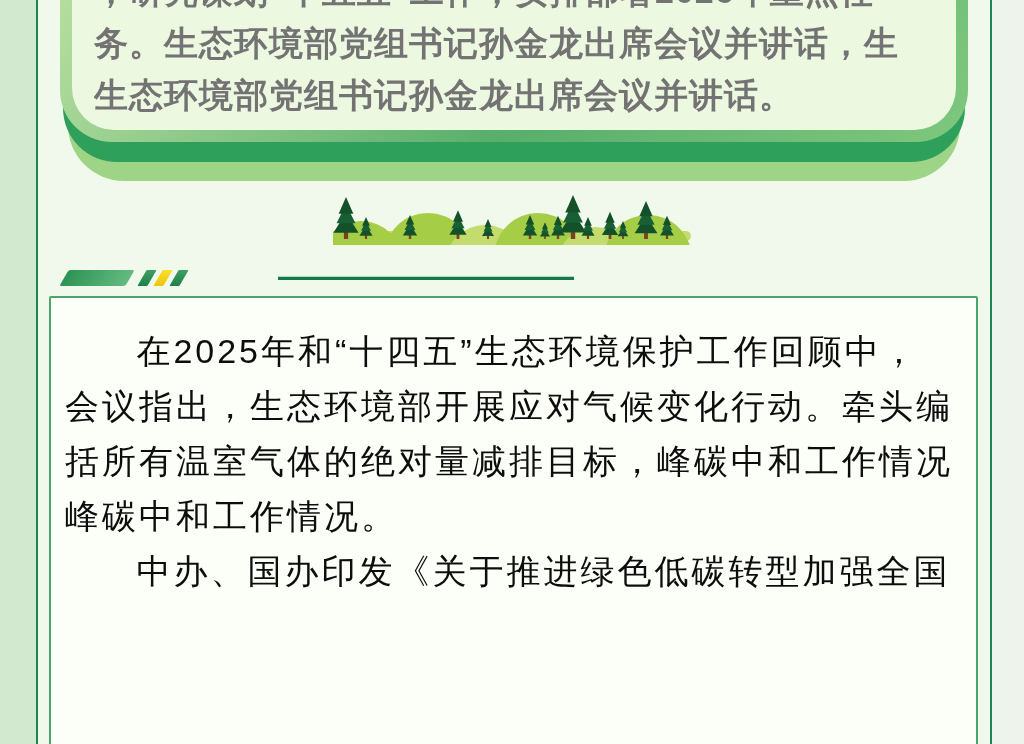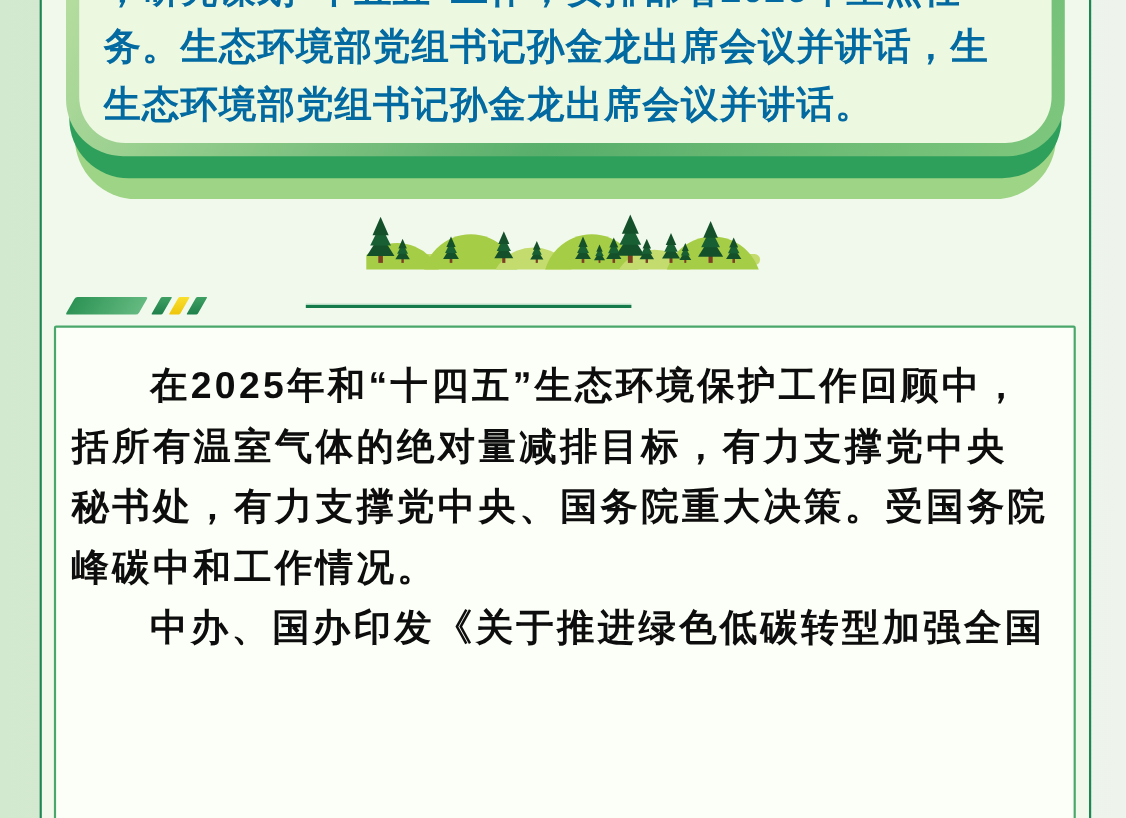--- a/index.html
+++ b/index.html
@@ -15,40 +15,40 @@
   }
   
   .card-stack{position:absolute;top:-53px;left:22px;right:22px;}
   .layer-back{position:absolute;top:0;left:8px;right:8px;bottom:-39px;
     background:#9ed485;border-radius:56px;}
   .layer-mid{position:absolute;top:0;left:3px;right:3px;bottom:-20px;
     background:#2fa05c;border-radius:54px;}
   .card-front{position:relative;border-radius:52px;padding:12px;
     background:linear-gradient(125deg,#bce1a3 0%,#58ae6b 55%,#7fc77e 100%);}
   .card-front-inner{background:#edf8e1;border-radius:42px;padding:16px 22px 9px;}
-  .cn-line{font-size:34px;line-height:52px;font-weight:700;color:#0369a1;
+  .cn-line{font-size:34px;line-height:52px;font-weight:700;color:#737373;
     letter-spacing:1px;white-space:nowrap;overflow:hidden;}
   
   .forest{position:absolute;top:197px;left:0;right:0;text-align:center;}
   
   .divider{position:absolute;top:280px;left:24px;height:17px;width:900px;}
   .dv-block{position:absolute;left:2px;top:0;width:66px;height:16px;
     transform:skewX(-30deg);
     background:linear-gradient(90deg,#2d9355,#64ba80);border-radius:2px;}
   .dv-s{position:absolute;top:0;width:10px;height:16px;transform:skewX(-30deg);border-radius:1px;}
   .dv-s1{left:80px;background:linear-gradient(180deg,#3fa064,#1e8049);}
   .dv-s2{left:96px;background:linear-gradient(180deg,#f9df2e,#eec50a);}
   .dv-s3{left:112px;background:linear-gradient(180deg,#3fa064,#1e8049);}
   .dv-line{position:absolute;left:216px;top:6px;width:296px;height:4px;
     background:linear-gradient(180deg,#b7dcc4 0 1px,#157a49 1px 100%);}
   
   .body-card{position:absolute;top:306px;left:11px;width:929px;height:520px;
     background:#fcfff7;border:2px solid #49a76b;border-radius:2px;
     padding:26px 14px 30px;box-sizing:border-box;}
-  .body-line{font-size:34px;line-height:55px;font-weight:700;color:#0d0d0d;
+  .body-line{font-size:34px;line-height:55px;font-weight:400;color:#0d0d0d;
     letter-spacing:3px;white-space:nowrap;overflow:hidden;}
   .indent{text-indent:2.1em;}
 </style>
 </head>
 <body>
 
 <div class="container">
 
   <div class="card-stack">
     <div class="layer-back"></div>
@@ -101,19 +101,19 @@
   <div class="divider">
     <div class="dv-block"></div>
     <div class="dv-s dv-s1"></div>
     <div class="dv-s dv-s2"></div>
     <div class="dv-s dv-s3"></div>
     <div class="dv-line"></div>
   </div>
 
   <div class="body-card">
     <div class="body-line indent">在2025年和“十四五”生态环境保护工作回顾中，</div>
-    <div class="body-line">括所有温室气体的绝对量减排目标，有力支撑党中央</div>
-    <div class="body-line">秘书处，有力支撑党中央、国务院重大决策。受国务院</div>
+    <div class="body-line">会议指出，生态环境部开展应对气候变化行动。牵头编</div>
+    <div class="body-line">括所有温室气体的绝对量减排目标，峰碳中和工作情况</div>
     <div class="body-line">峰碳中和工作情况。</div>
     <div class="body-line indent">中办、国办印发《关于推进绿色低碳转型加强全国</div>
   </div>
 
 </div>
 
 </body></html>

